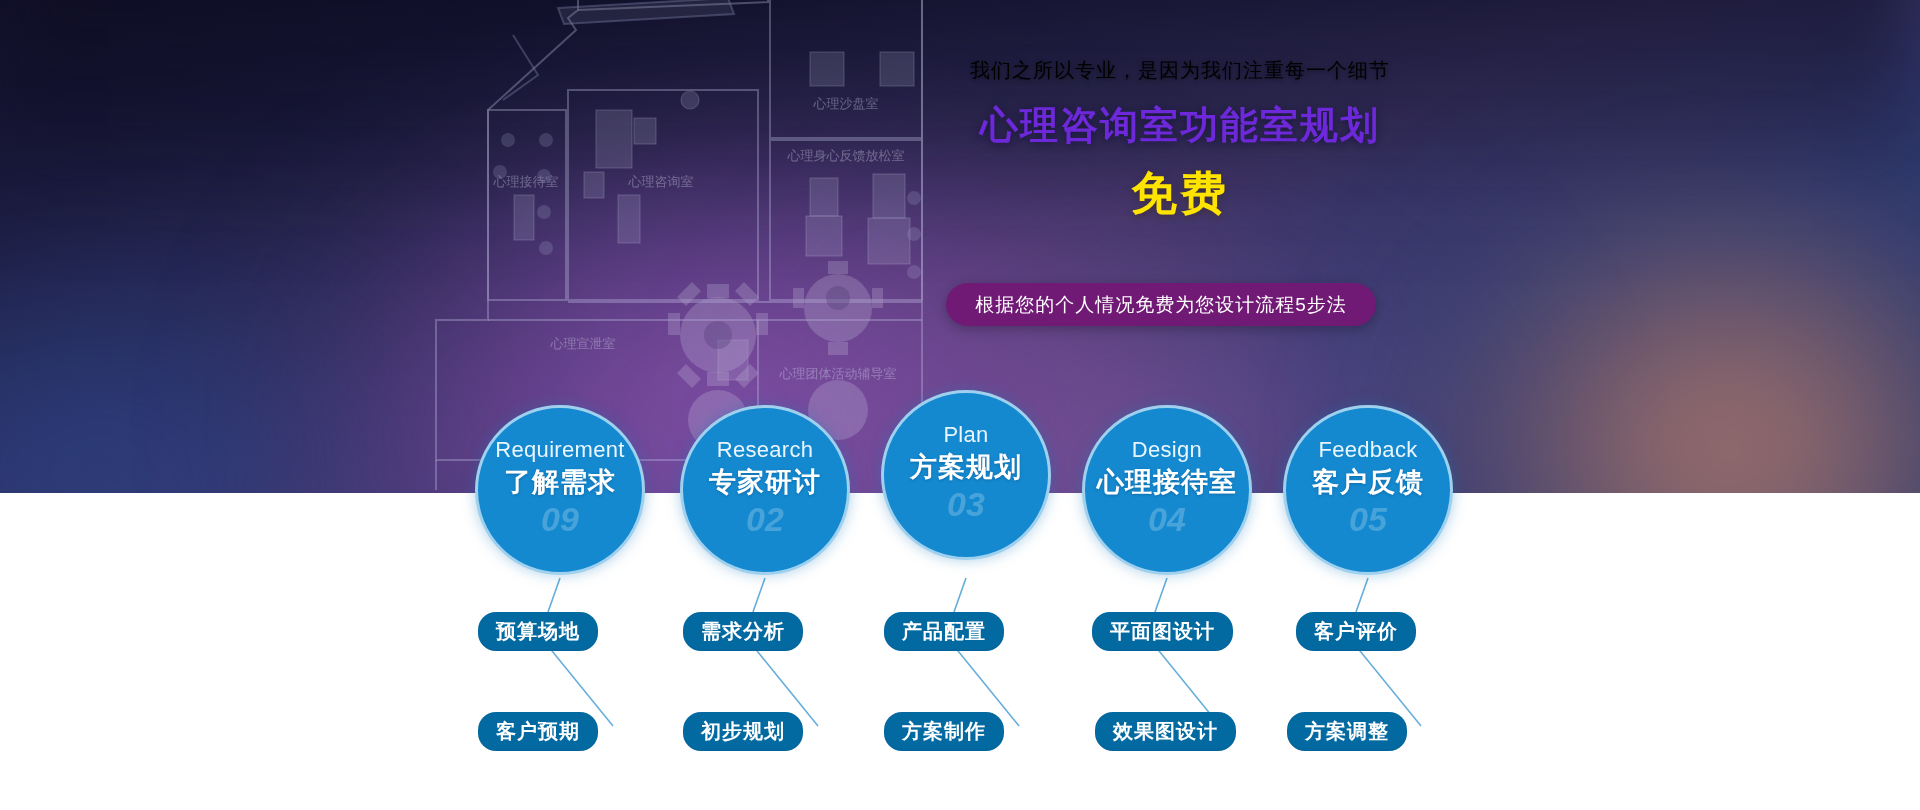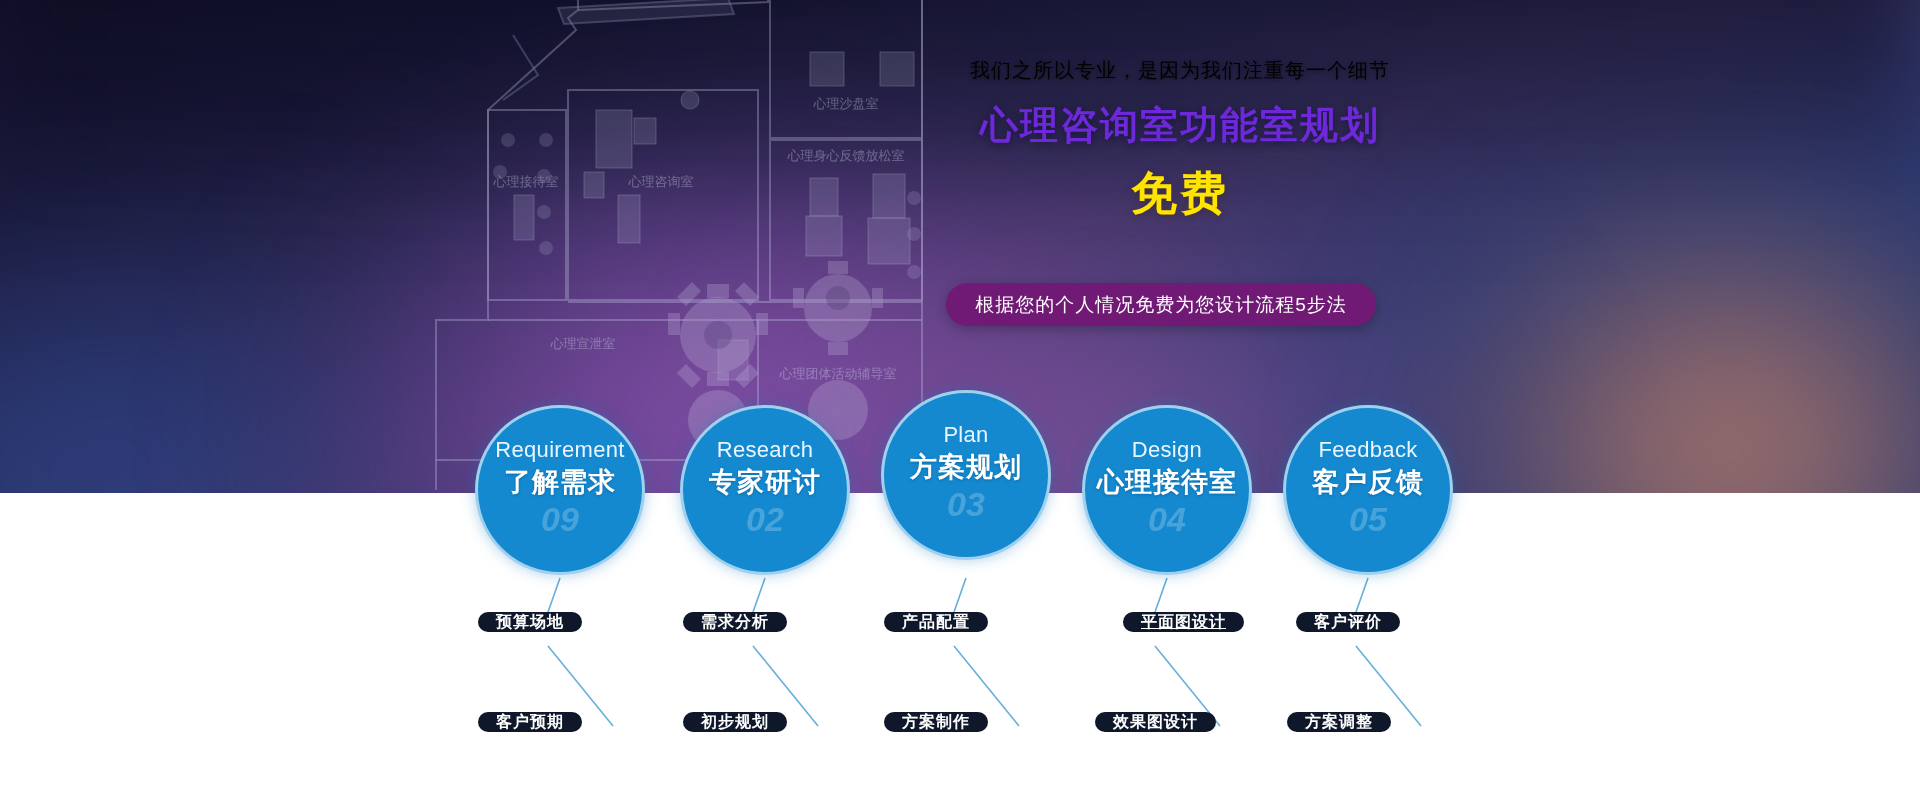--- a/index.html
+++ b/index.html
@@ -54,23 +54,23 @@
     background:#1489d0;border:3px solid #9fd1ef;box-sizing:border-box;
     display:flex;flex-direction:column;align-items:center;justify-content:flex-start;
     padding-top:31px;box-shadow:0 0 14px rgba(20,120,190,.35);cursor:pointer;}
   .circle .en{font-size:22px;color:#eaf6ff;letter-spacing:.3px;line-height:1;}
   .circle .cn{margin-top:8px;font-size:27px;font-weight:bold;color:#ffffff;letter-spacing:1px;line-height:1;
     text-shadow:0 1px 3px rgba(0,40,80,.3);}
   .circle .num{margin-top:6px;font-size:34px;font-style:italic;font-weight:bold;
     color:rgba(255,255,255,.22);line-height:1;}
 
   
-  .pill{position:absolute;height:20px;border-radius:18px;background:#0f172a;
+  .pill{position:absolute;height:39px;border-radius:18px;background:#0369a1;
     display:flex;align-items:center;justify-content:center;padding:0 18px;
-    color:#ffffff;font-size:16px;font-weight:bold;letter-spacing:1px;
+    color:#ffffff;font-size:20px;font-weight:bold;letter-spacing:1px;
     box-shadow:inset 0 -1px 2px rgba(0,0,0,.06);cursor:pointer;white-space:nowrap;}
 </style>
 </head>
 <body>
 
 <div id="stage">
 
   <div class="hero">
     <div class="hero-base"></div>
     <div class="glow glow-blue"></div>
@@ -199,21 +199,21 @@
   </div>
   <div class="circle" style="left:1283px;top:405px;">
     <span class="en">Feedback</span>
     <span class="cn">客户反馈</span>
     <span class="num">05</span>
   </div>
 
   <div class="pill" style="left:478px;top:612px;">预算场地</div>
   <div class="pill" style="left:683px;top:612px;">需求分析</div>
   <div class="pill" style="left:884px;top:612px;">产品配置</div>
-  <div class="pill" style="left:1123px;top:612px;text-decoration:underline;">平面图设计</div>
+  <div class="pill" style="left:1092px;top:612px;">平面图设计</div>
   <div class="pill" style="left:1296px;top:612px;">客户评价</div>
 
   <div class="pill" style="left:478px;top:712px;">客户预期</div>
   <div class="pill" style="left:683px;top:712px;">初步规划</div>
   <div class="pill" style="left:884px;top:712px;">方案制作</div>
   <div class="pill" style="left:1095px;top:712px;">效果图设计</div>
   <div class="pill" style="left:1287px;top:712px;text-align:center;">方案调整</div>
 
 </div>
 

